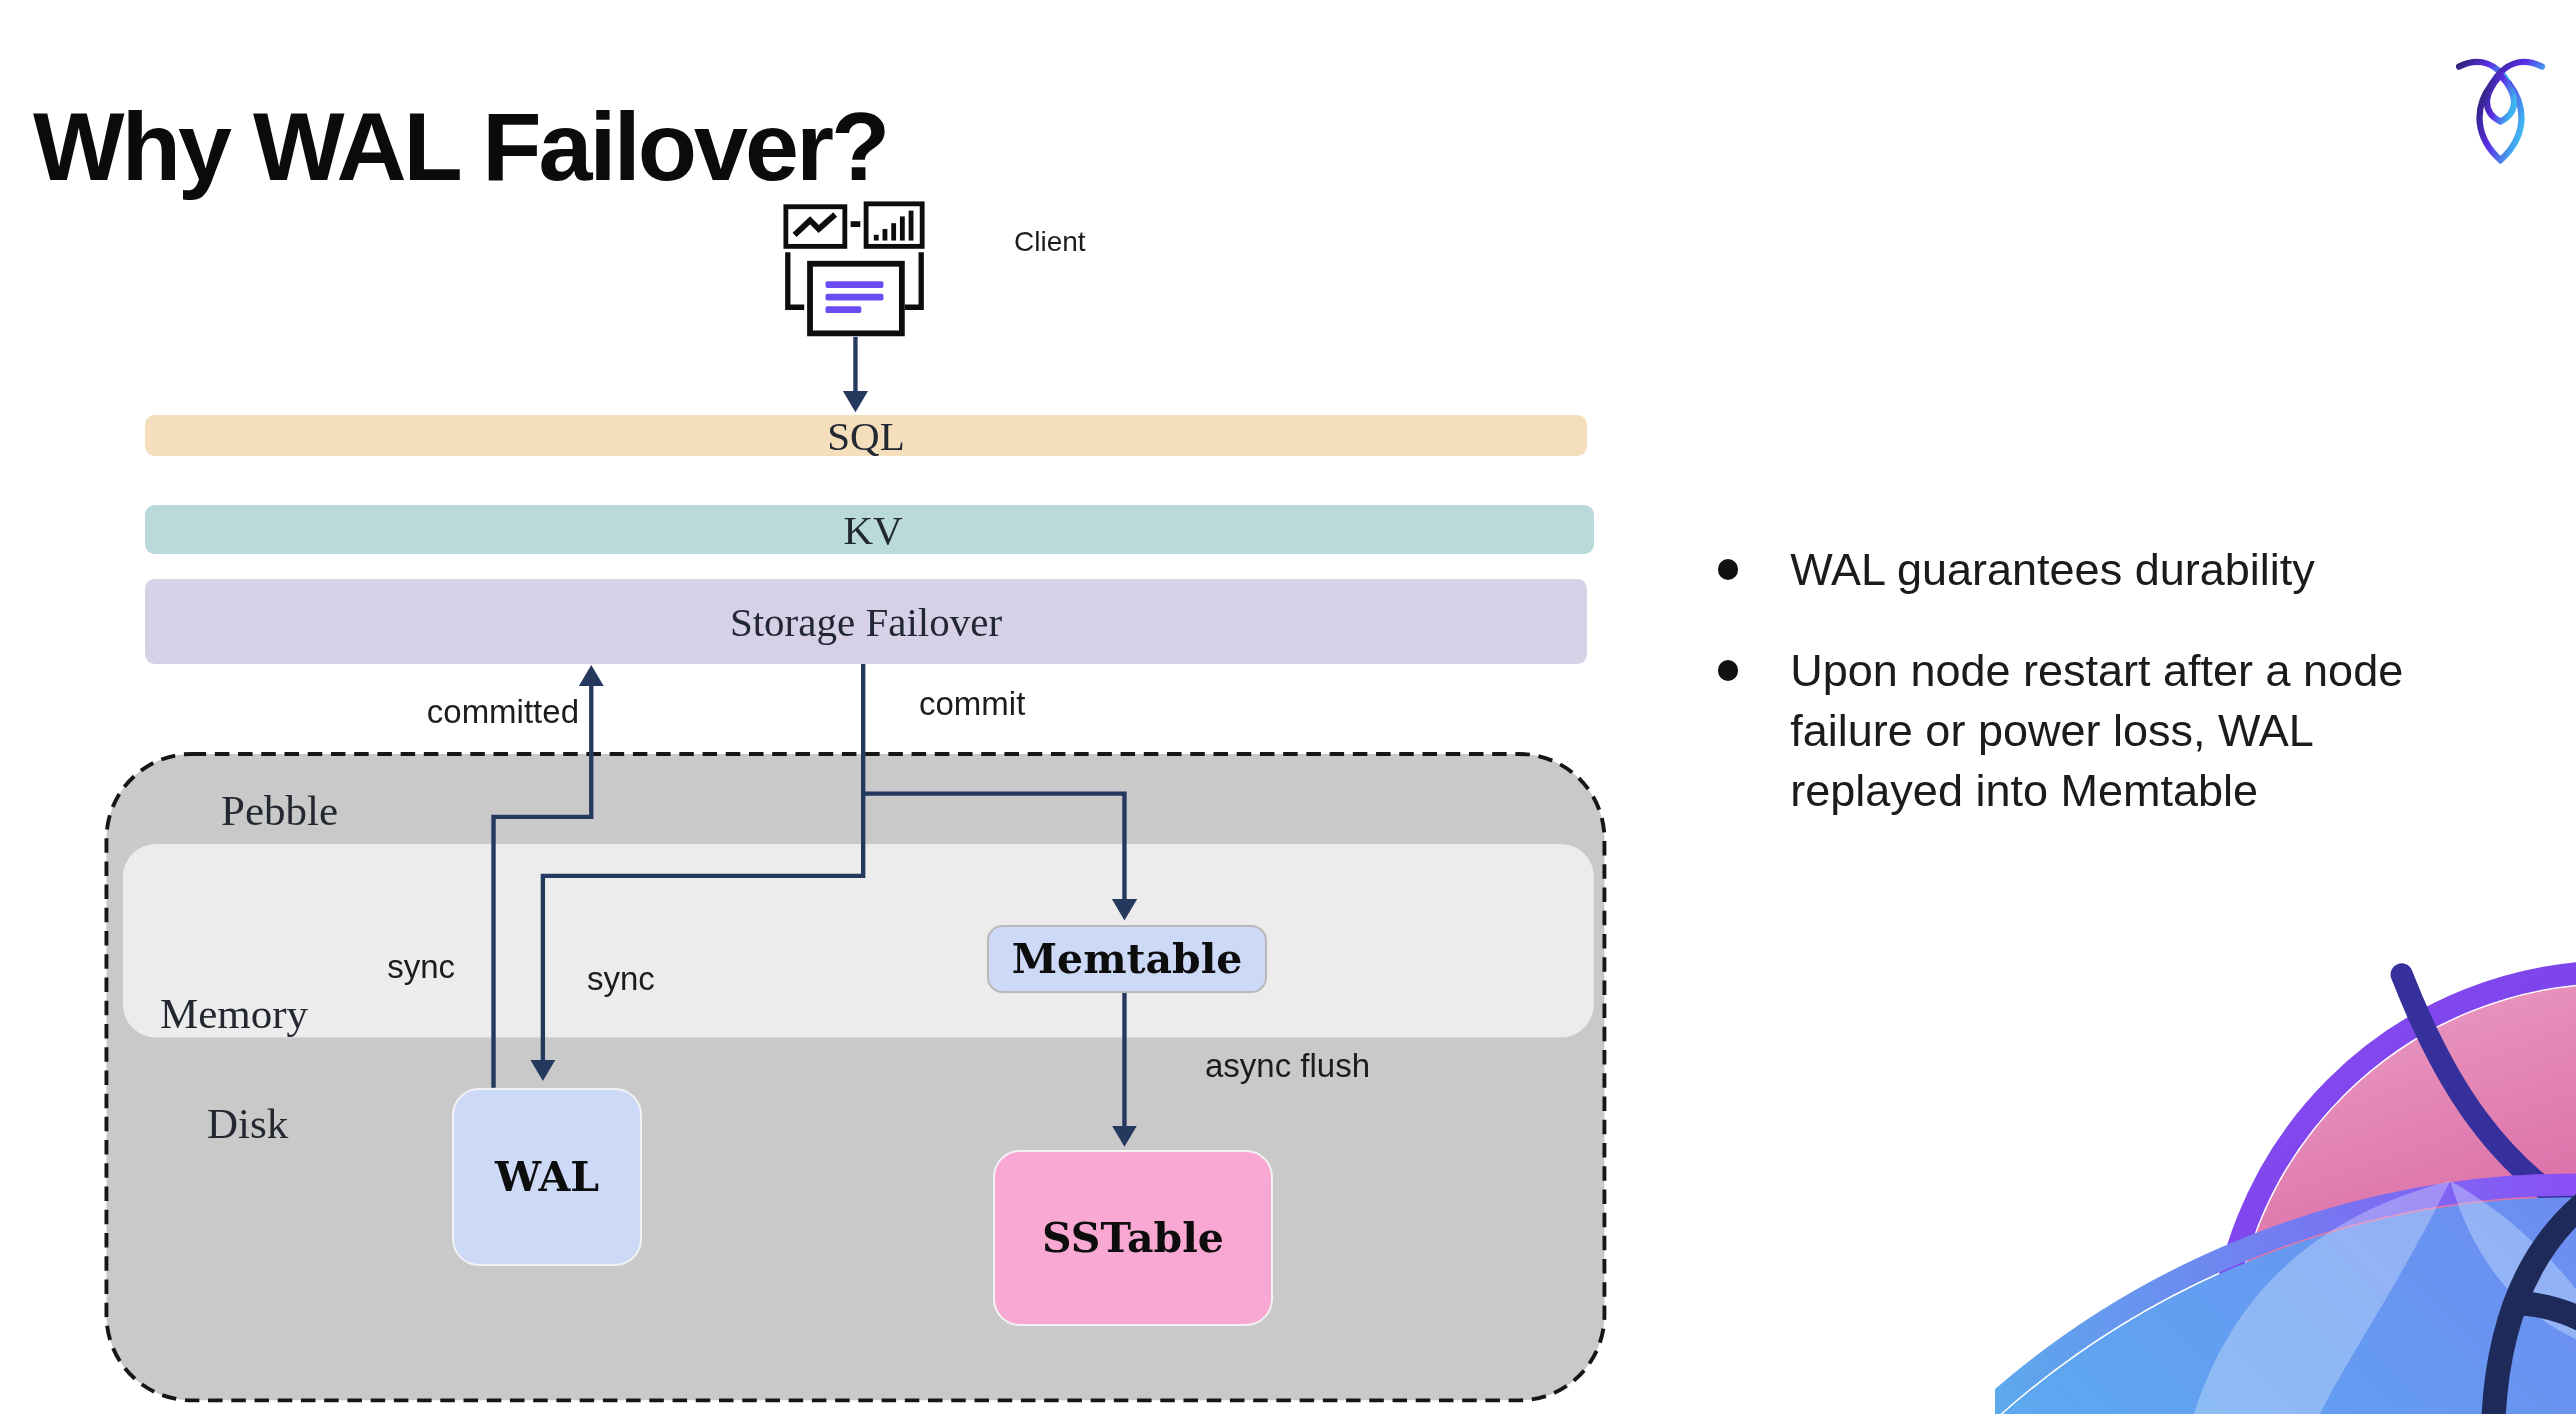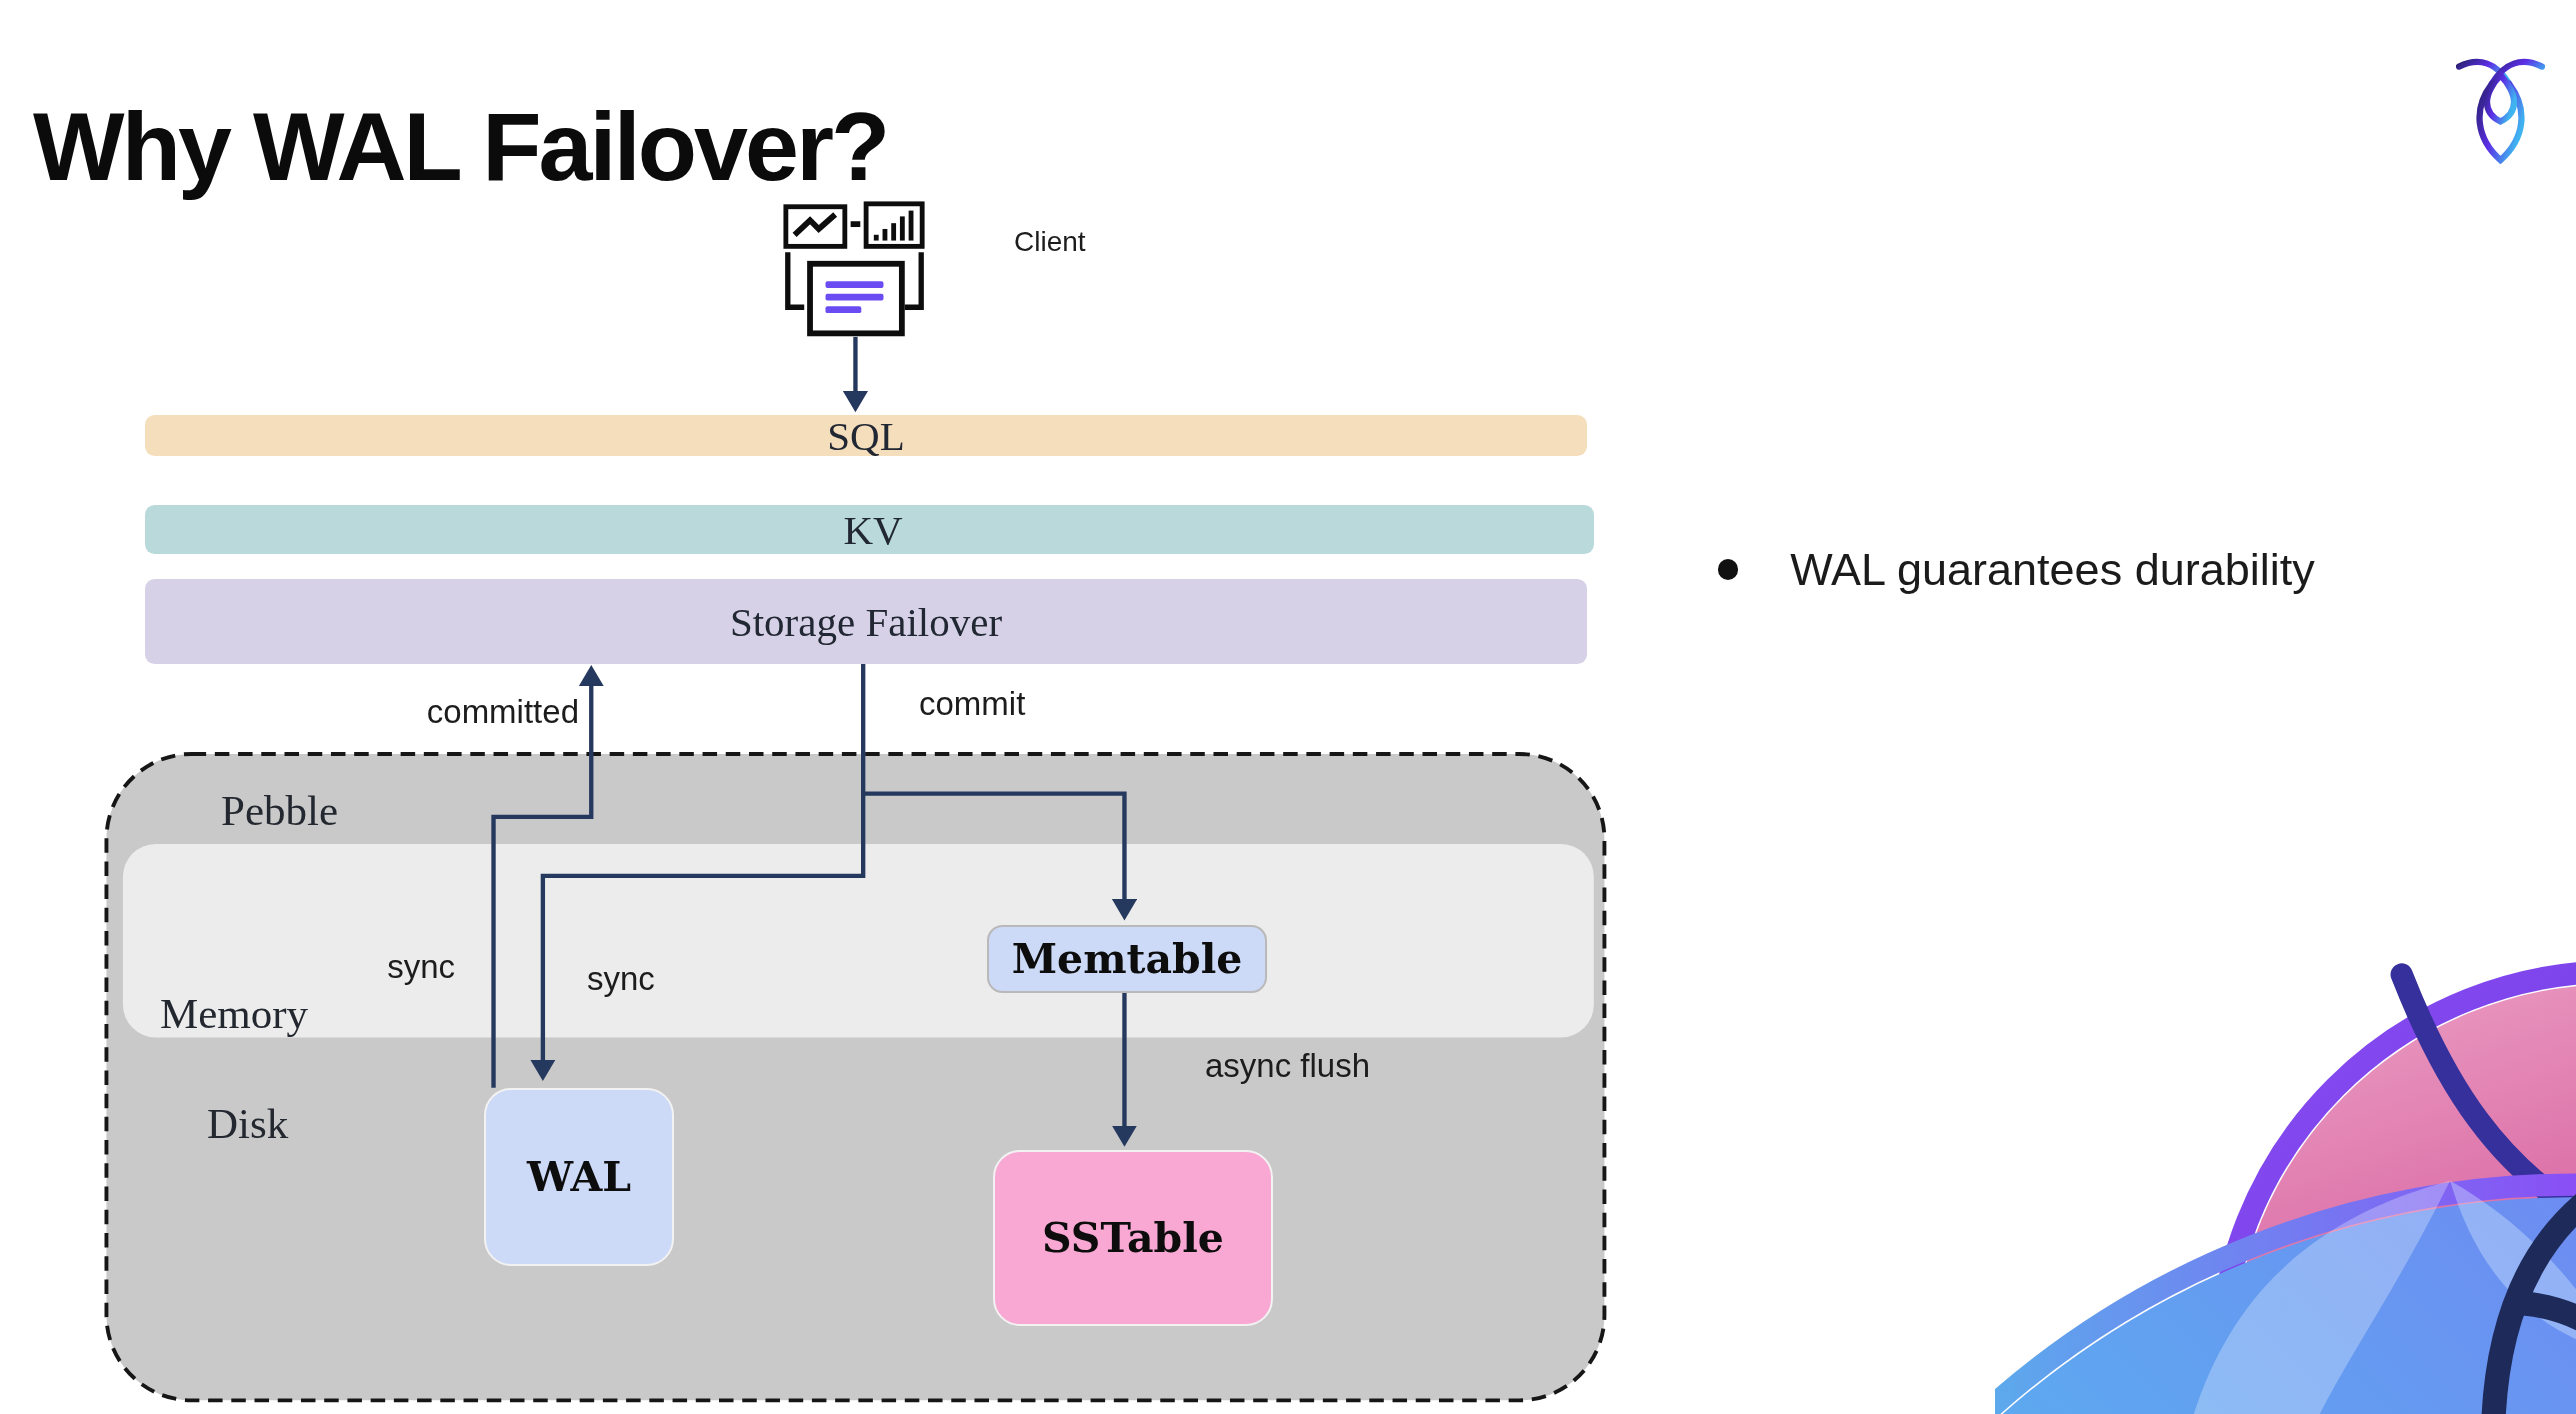--- a/index.html
+++ b/index.html
@@ -31,21 +31,21 @@
   
   .elabel{font-size:33px;color:#1c1c1c;white-space:nowrap;}
   
   .node{
     display:flex;align-items:center;justify-content:center;
     font-family:"DejaVu Serif", serif;font-weight:bold;color:#0d0d0d;
   }
   .node-memtable{left:987px;top:925px;width:276px;height:64px;border-radius:15.5px;
     border:2.9px solid #b9b9b9;font-size:41px;}
   .node-wal{left:452px;top:1088px;width:186px;height:174px;border-radius:27px;
-    border:2.9px solid #f2f2f2;font-size:41px;margin-left:32px;}
+    border:2.9px solid #f2f2f2;font-size:41px;}
   .node-sstable{left:993px;top:1150px;width:276px;height:172px;border-radius:27px;
     border:2.9px solid #f2f2f2;font-size:41px;}
   
   .bullets{left:1718px;top:540px;width:716px;}
   .bullet{display:flex;margin:0 0 41px 0;}
   .bullet .dot{flex:0 0 auto;width:20.3px;height:20.3px;border-radius:50%;background:#111;margin-top:19.4px;}
   .bullet .btxt{margin-left:52px;width:639px;font-size:45px;line-height:60px;color:#1b1b1b;}
   
   #client-icon{left:782px;top:199px;}
   #logo{left:2456px;top:54px;}
@@ -147,20 +147,24 @@
   <span>WAL</span>
 </div>
 <div class="abs node node-sstable" style="background-color: #f9a8d4;">
   <span>SSTable</span>
 </div>
 
 <div class="abs bullets">
   <div class="bullet">
     <span class="dot"></span>
     <span class="btxt">WAL guarantees durability</span>
+  </div>
+  <div class="bullet">
+    <span class="dot"></span>
+    <span class="btxt">Upon node restart after a node failure or power loss, WAL replayed into Memtable</span>
   </div>
 </div>
 
 <svg id="brand-art" class="abs" width="581" height="455" viewBox="0 0 600 470">
   <defs>
     <linearGradient id="gPink" x1="0" y1="0" x2="0.35" y2="1">
       <stop offset="0" stop-color="#eda2c6"></stop>
       <stop offset="0.55" stop-color="#d45a9b"></stop>
       <stop offset="1" stop-color="#bb3383"></stop>
     </linearGradient>

